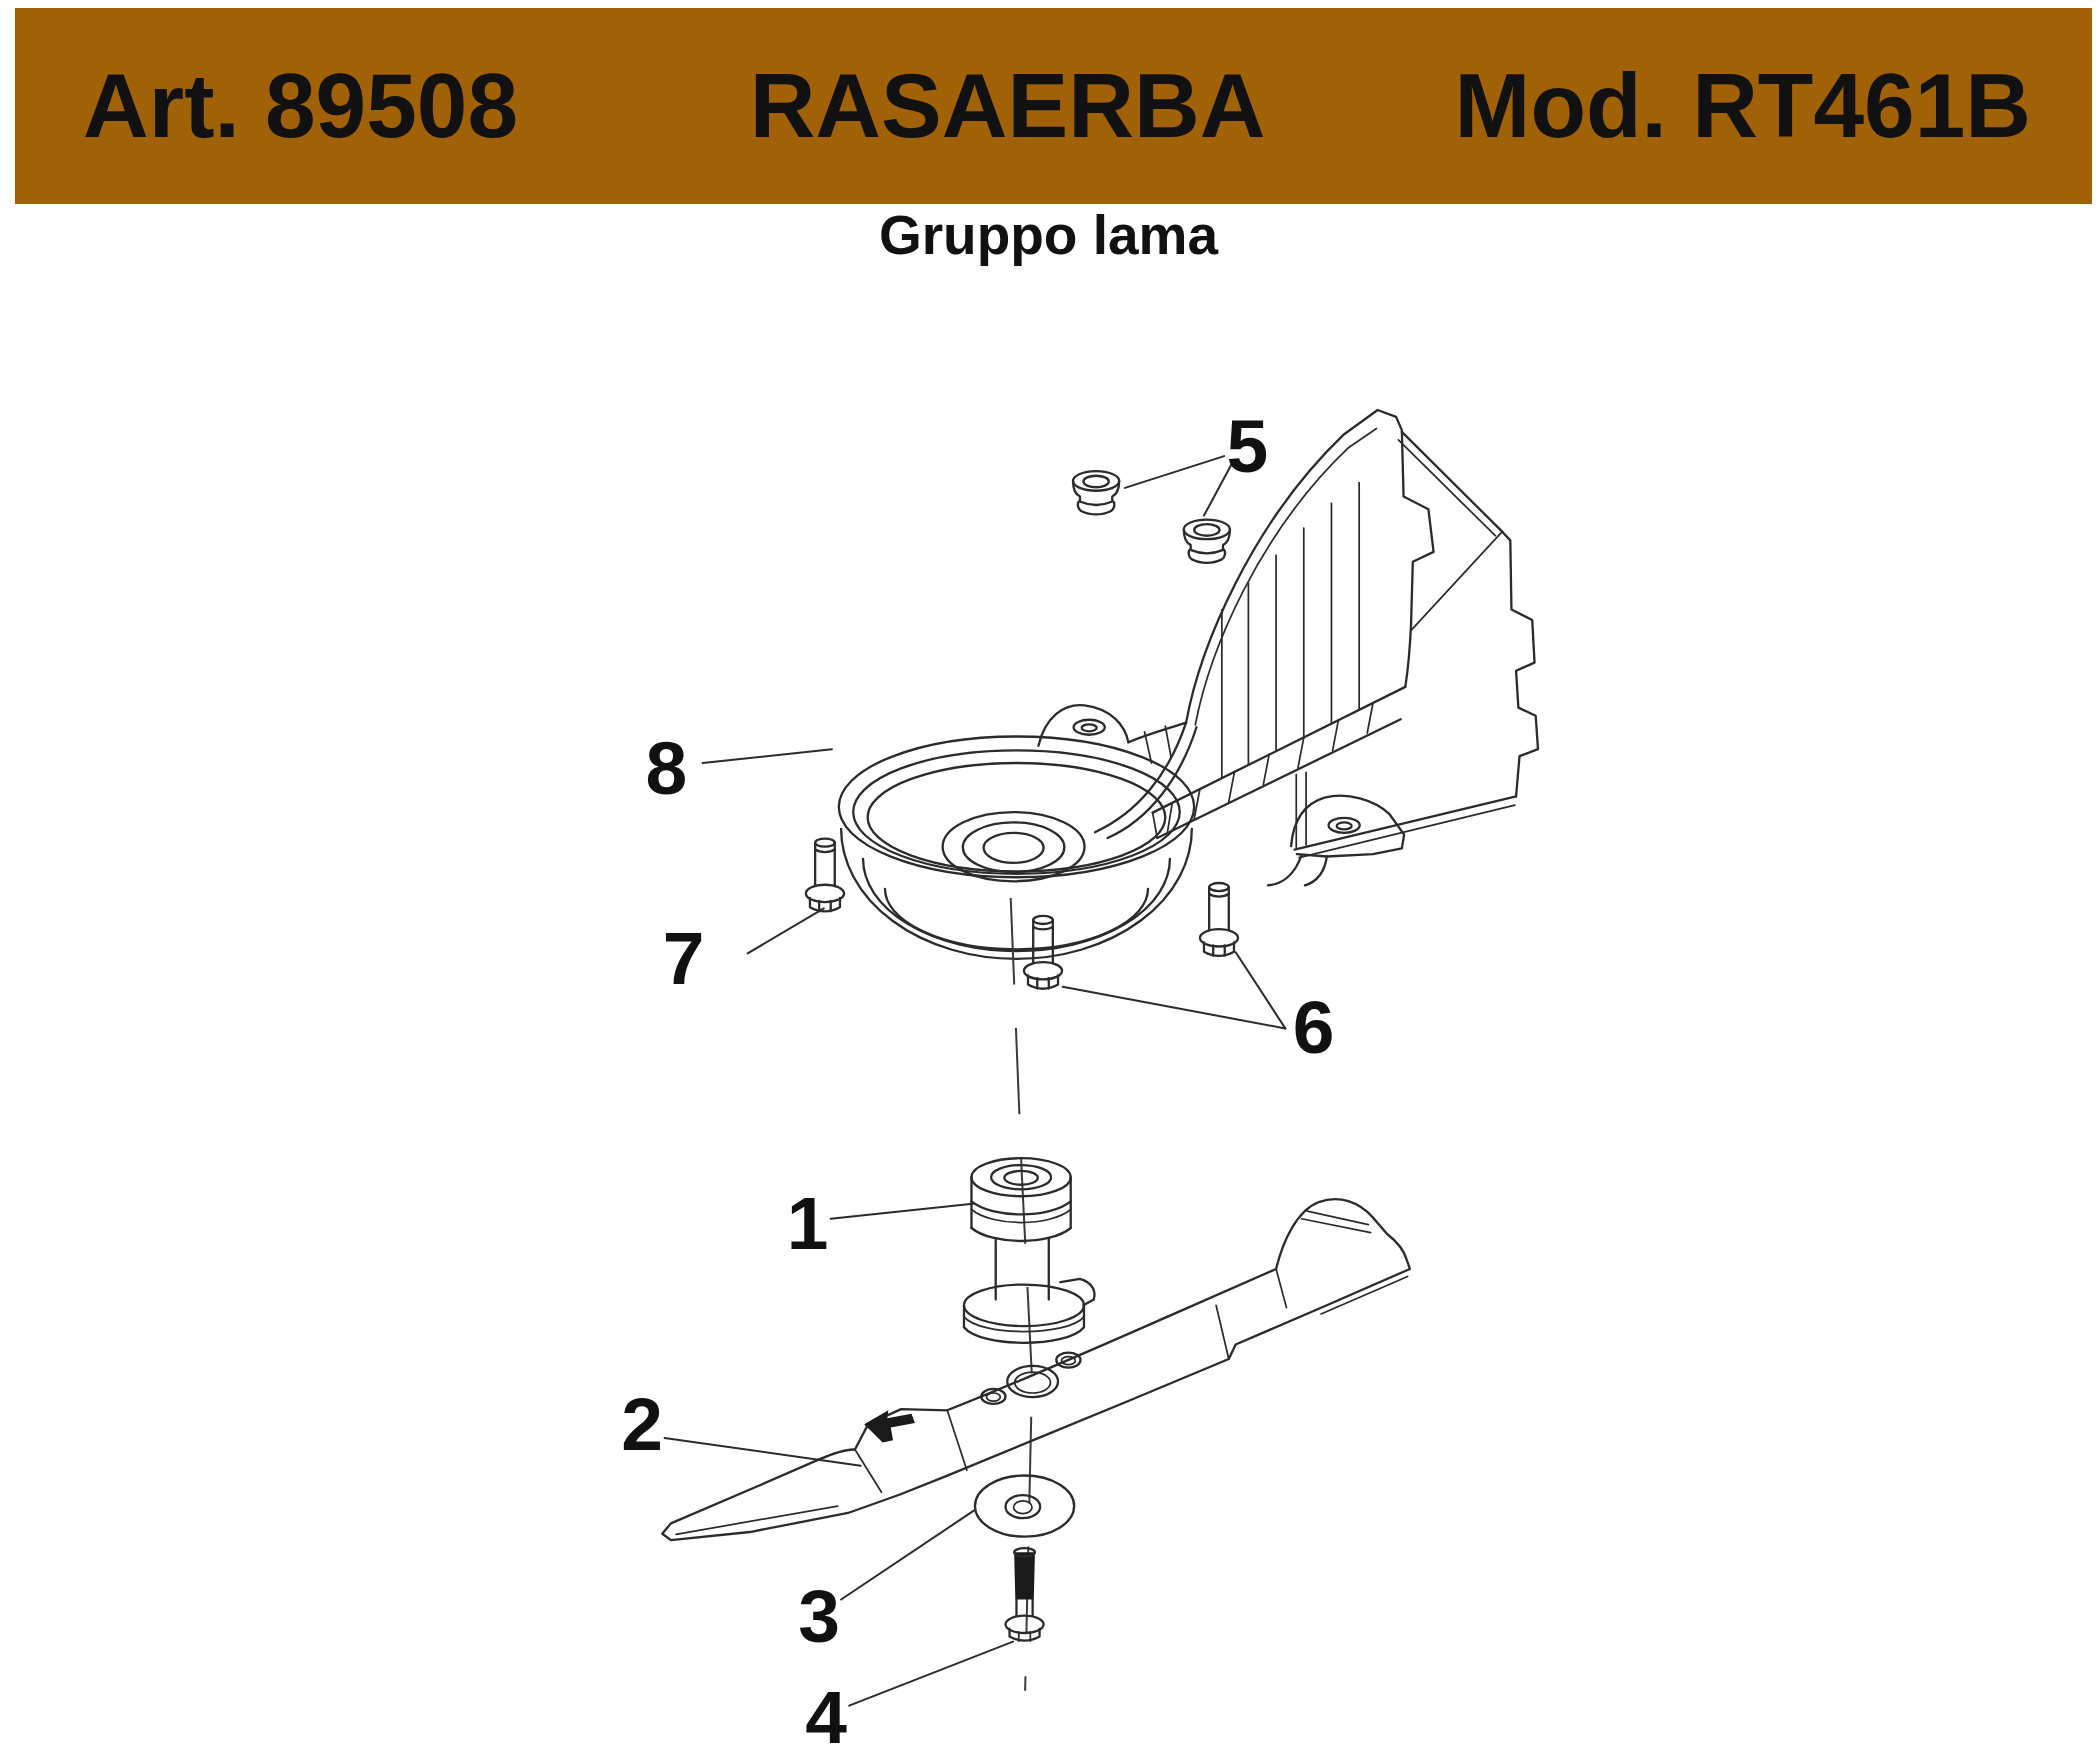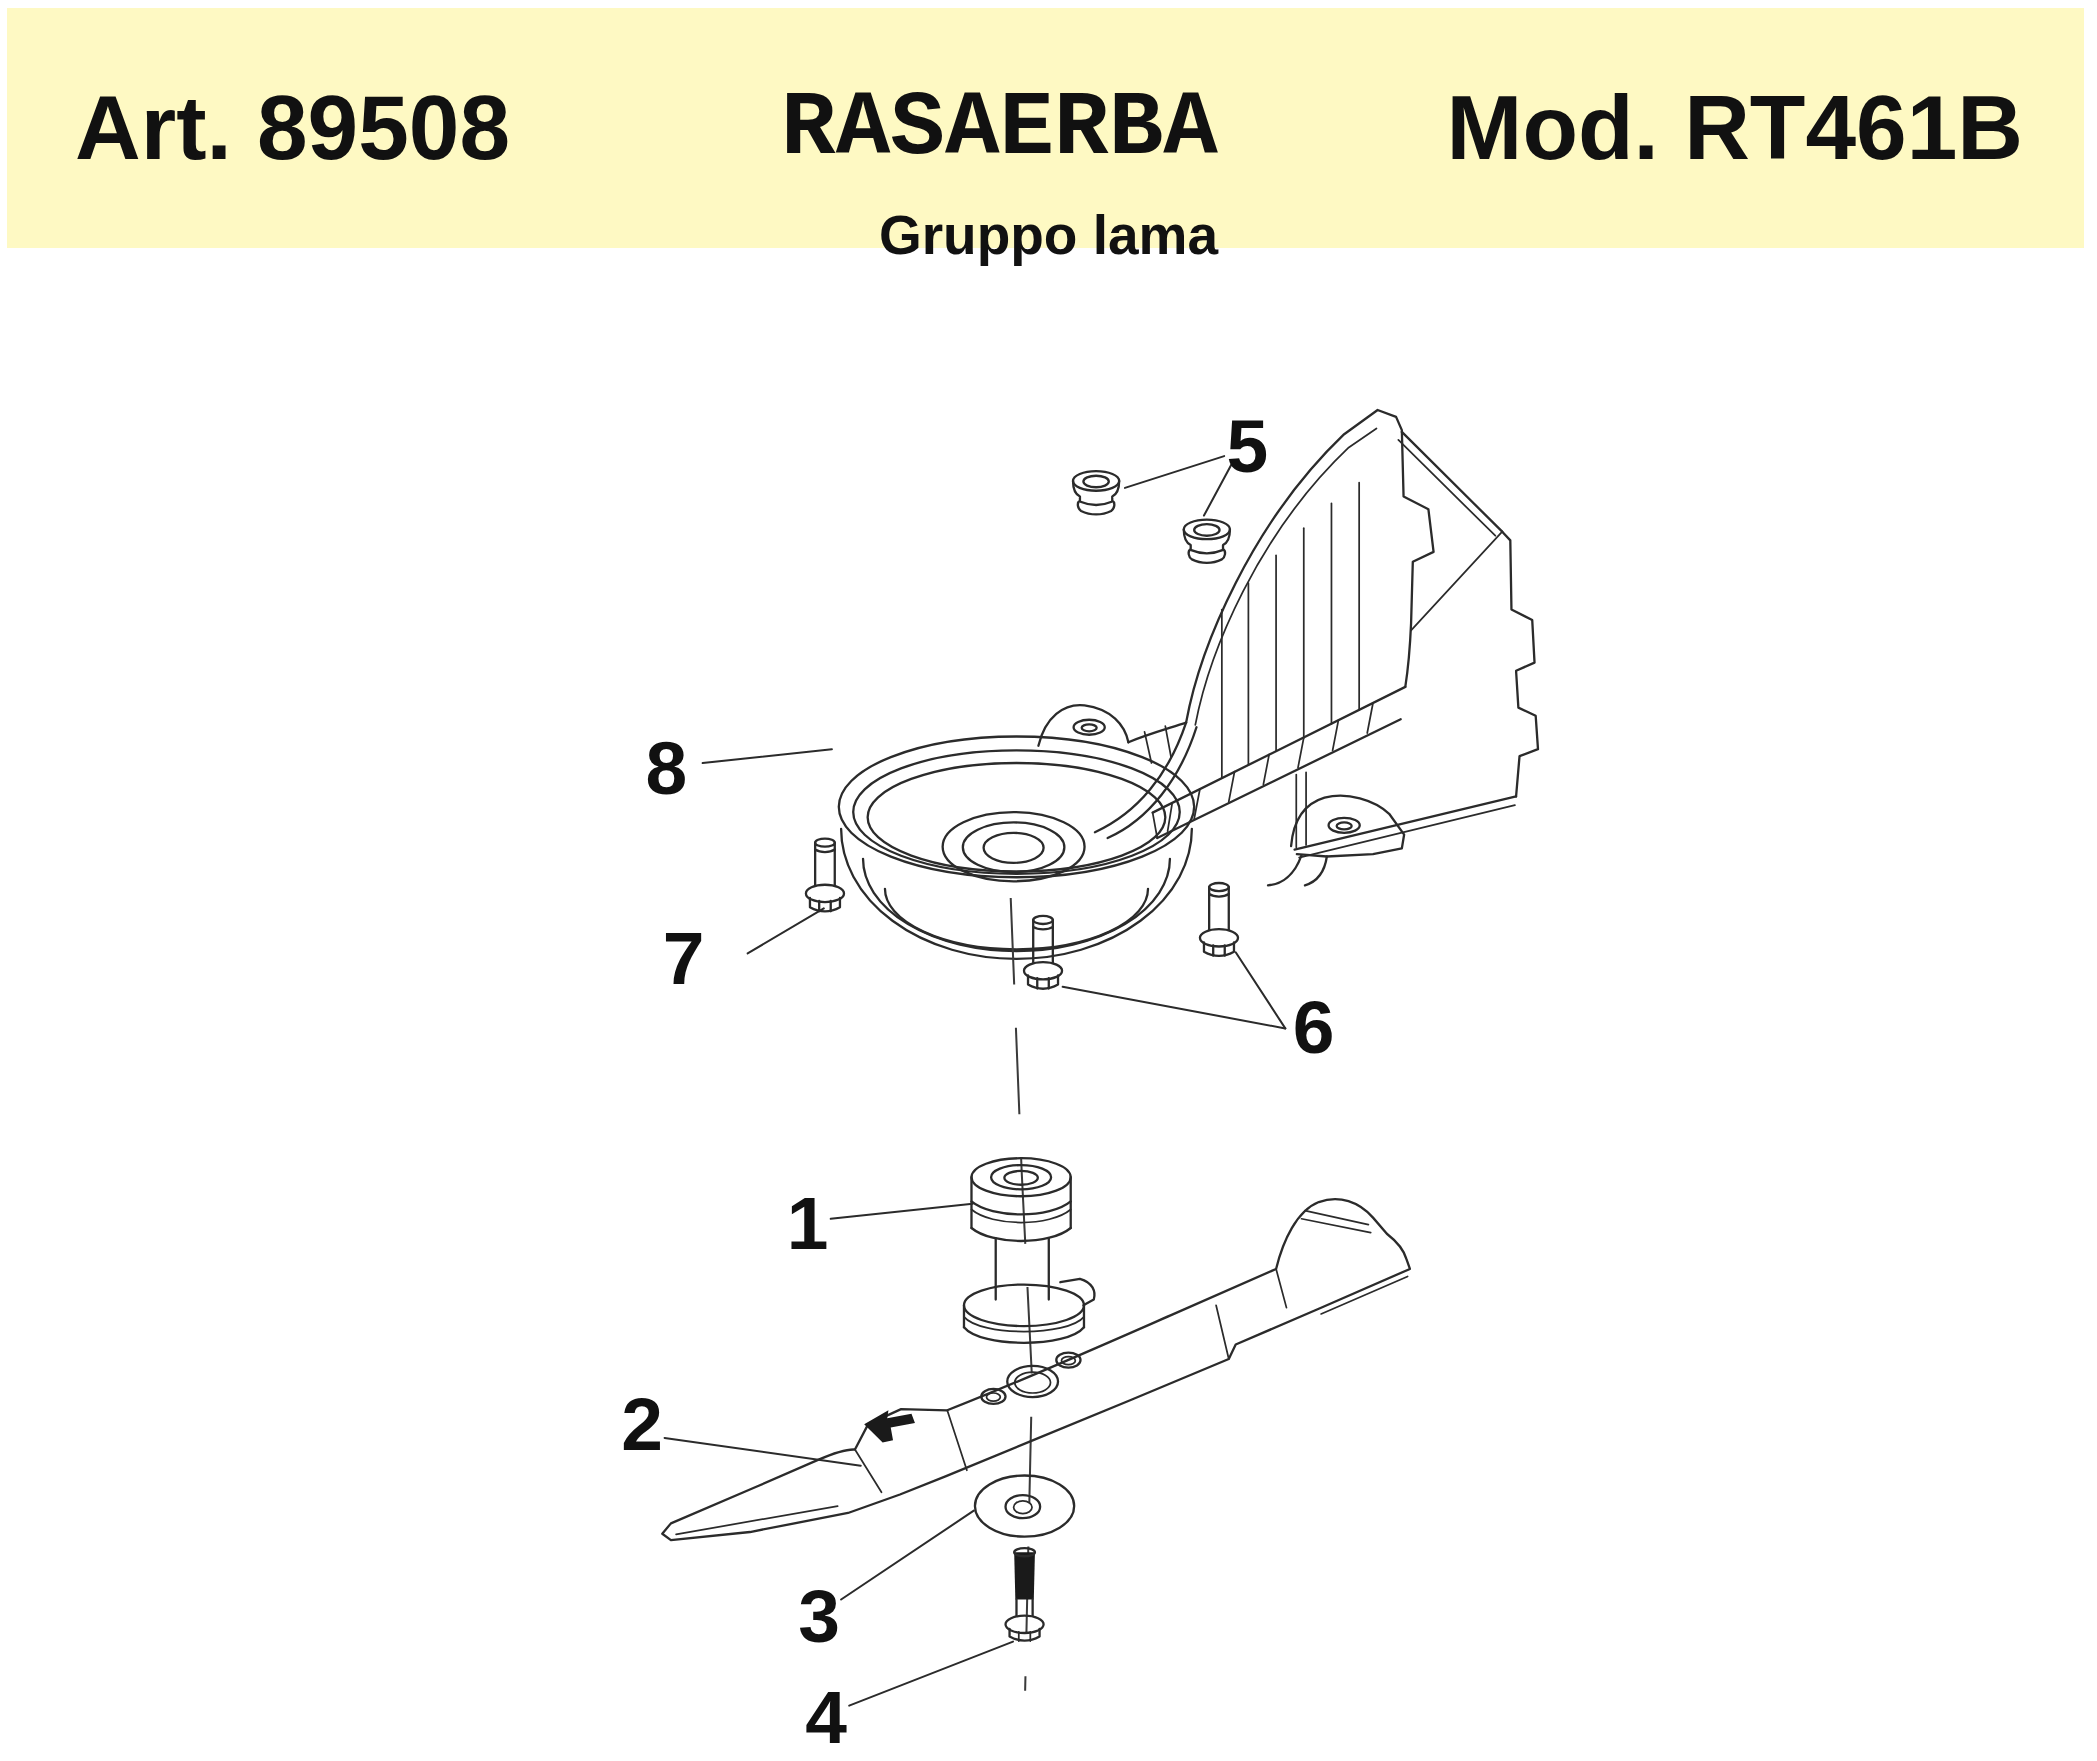--- a/index.html
+++ b/index.html
@@ -4,29 +4,29 @@
 <style>
   html,body{margin:0;padding:0;background:#ffffff;}
   .page{
     position:relative;
     width:2097px;height:1762px;
     background:#ffffff;
     font-family:"Liberation Sans", sans-serif;
     overflow:hidden;
   }
   .header-bar{
-    position:absolute;left:7px;top:8px;width:2077px;height:240px;
-    background:#fef9c3;
+    position:absolute;left:15px;top:8px;width:2077px;height:196px;
+    background:#a16207;
   }
   .header-text{
     position:absolute;top:50%;transform:translateY(-50%);
     font-size:91px;font-weight:700;color:#111111;white-space:nowrap;
   }
   .header-art{left:68px;}
-  .header-product{left:calc(50% - 46px);transform:translate(-50%,-50%);font-family:Liberation Mono, monospace;}
+  .header-product{left:calc(50% - 46px);transform:translate(-50%,-50%);}
   .header-model{right:61px;margin-left:12px;}
   .subtitle{
     position:absolute;left:0;top:203px;width:2097px;
     text-align:center;font-size:55px;font-weight:700;color:#111111;
   }
   .diagram-svg{position:absolute;left:0;top:0;width:2097px;height:1762px;}
   .ln{stroke:#2b2b2b;stroke-width:4;fill:none;stroke-linecap:round;stroke-linejoin:round;}
   .thin{stroke-width:3;}
   .leader{stroke:#2b2b2b;stroke-width:3.5;fill:none;stroke-linecap:round;}
   .centerline{stroke:#3a3a3a;stroke-width:3.5;fill:none;stroke-dasharray:150 75;}

